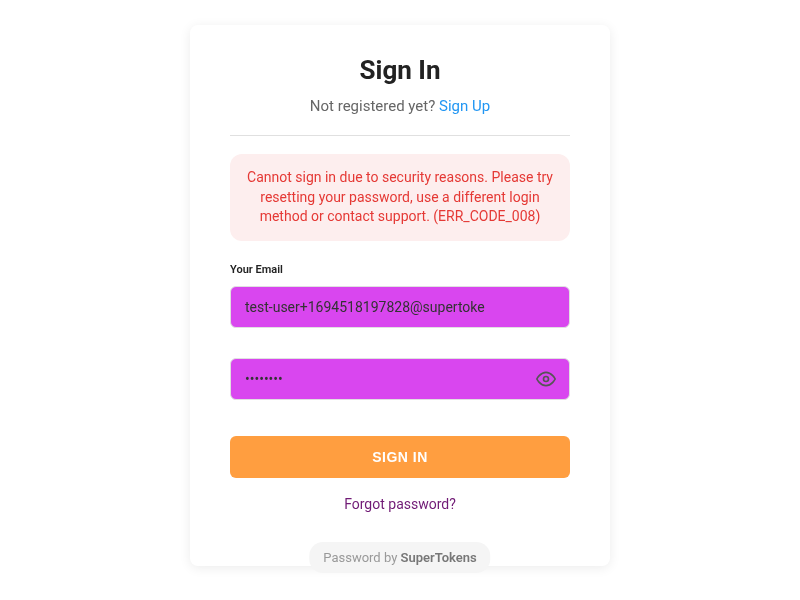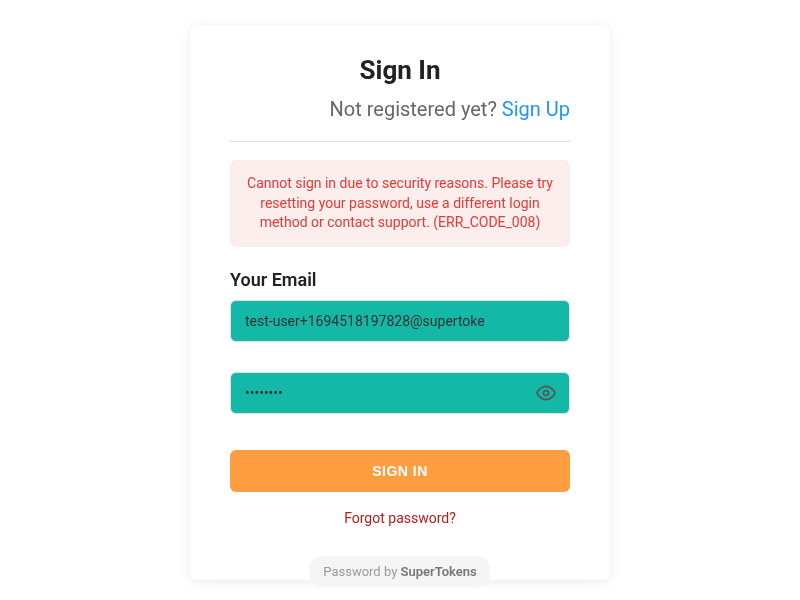--- a/index.html
+++ b/index.html
@@ -25,62 +25,62 @@
       position: relative;
     }
     .title {
       font-size: 26px;
       font-weight: 700;
       color: #222;
       text-align: center;
       margin-bottom: 12px;
     }
     .subtitle {
-      text-align: right;
-      font-size: 20px;
+      text-align: center;
+      font-size: 15px;
       color: #666;
       margin-bottom: 20px;
     }
     .signup-link {
       color: #2196f3;
       cursor: pointer;
     }
     .divider {
       border: none;
       border-top: 1px solid #e0e0e0;
       margin-bottom: 18px;
     }
     .error-box {
       background: #fdeeee;
       color: #e53935;
-      border-radius: 6px;
+      border-radius: 12px;
       padding: 14px 16px;
       font-size: 14px;
       text-align: center;
       margin-bottom: 22px;
       line-height: 1.4;
     }
     .field-label {
-      font-size: 18px;
+      font-size: 11px;
       font-weight: 600;
       color: #222;
       margin-bottom: 10px;
       display: block;
     }
     .input-wrap {
       position: relative;
       margin-bottom: 30px;
     }
     .text-input {
       width: 100%;
       padding: 12px 14px;
       font-size: 14px;
       border: 1px solid #e0e0e0;
       border-radius: 6px;
-      background: #14b8a6;
+      background: #d946ef;
       color: #333;
       font-family: inherit;
     }
     .password-wrap {
       position: relative;
       margin-bottom: 36px;
     }
     .eye-icon {
       position: absolute;
       right: 14px;
@@ -99,21 +99,21 @@
       border-radius: 6px;
       font-size: 14px;
       font-weight: 700;
       letter-spacing: 0.5px;
       cursor: pointer;
       margin-bottom: 18px;
     }
     .forgot-link {
       text-align: center;
       font-size: 14px;
-      color: #b91c1c;
+      color: #701a75;
       cursor: pointer;
       margin-bottom: 30px;
     }
     .footer {
       text-align: center;
       font-size: 13px;
       color: #999;
       background: #f5f5f5;
       padding: 8px 14px;
       border-radius: 14px;

